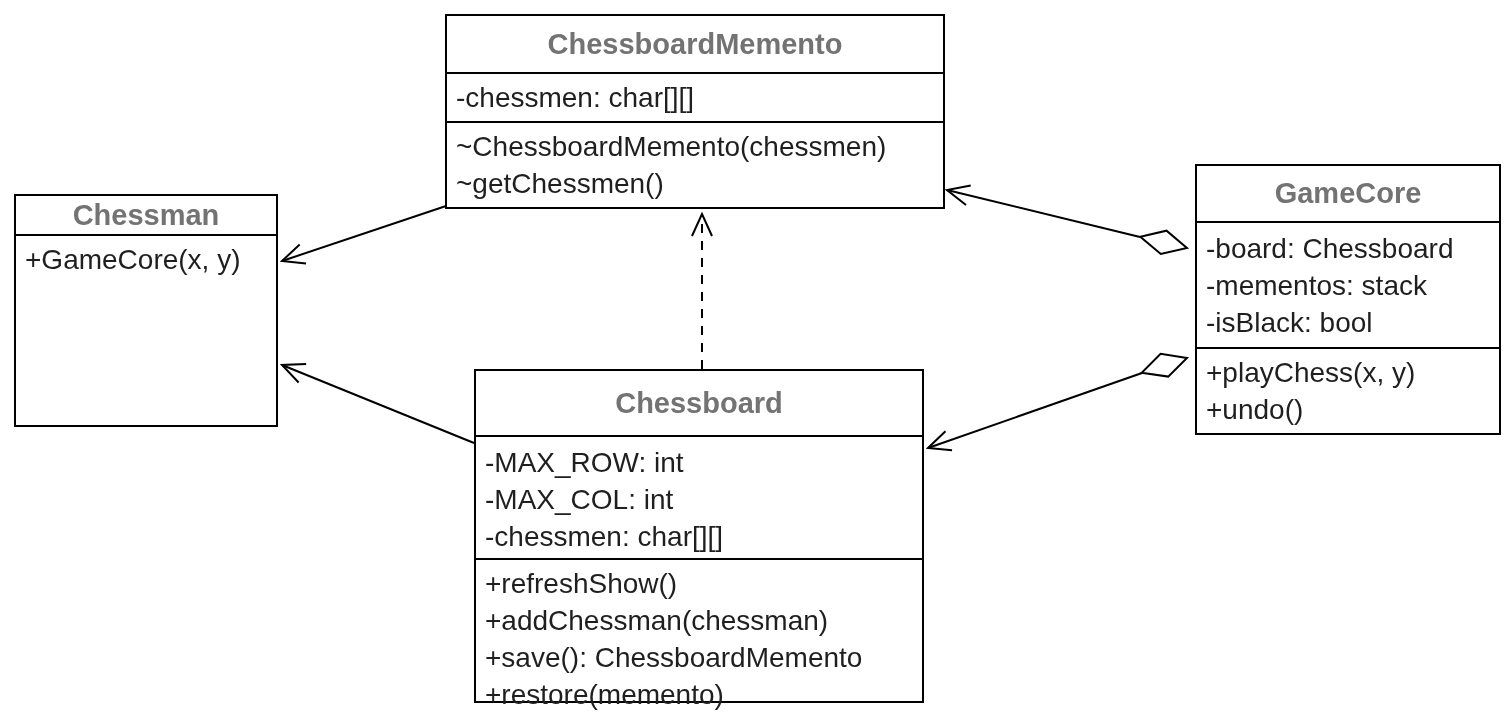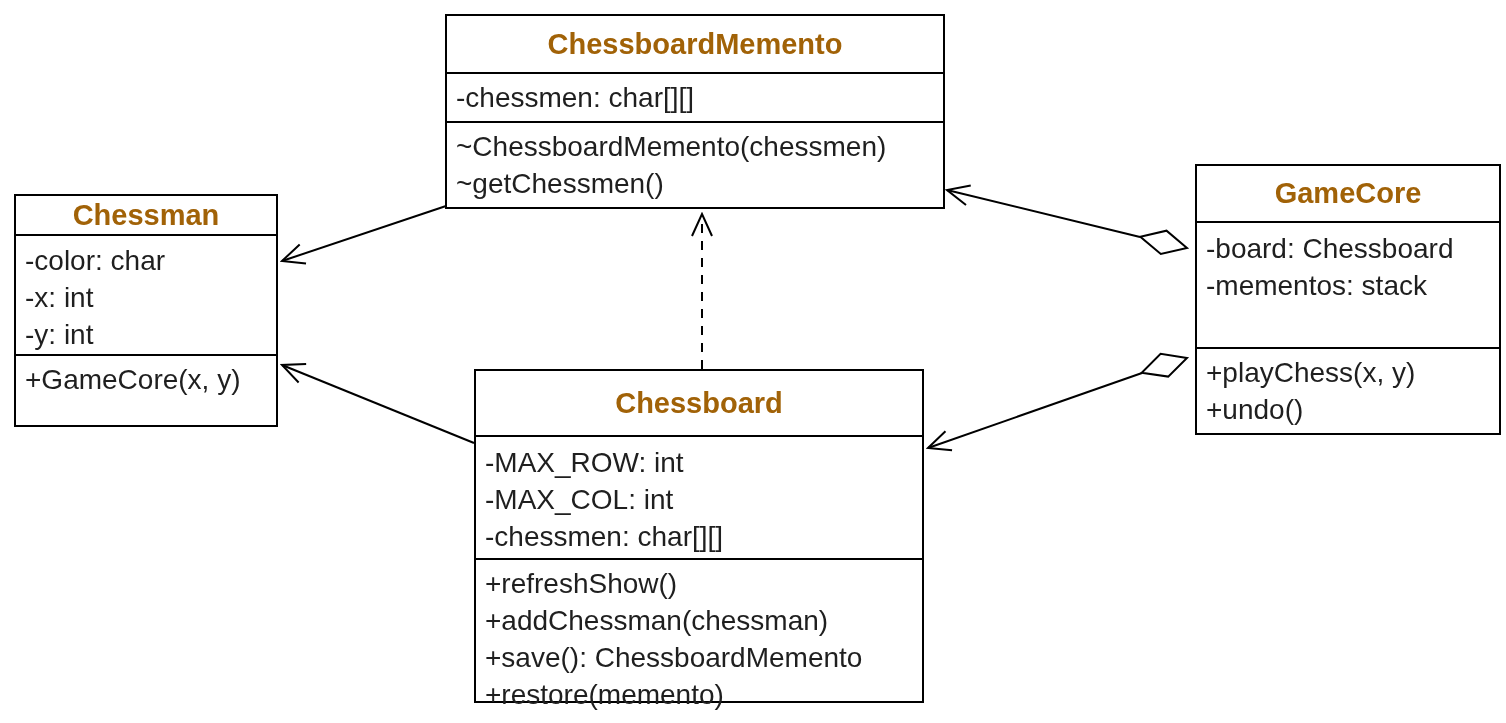--- a/index.html
+++ b/index.html
@@ -32,21 +32,21 @@
     flex-direction: column;
     color: #1f1f1f;
   }
   .uml-title {
     flex: 0 0 auto;
     display: flex;
     align-items: center;
     justify-content: center;
     font-size: 29px;
     font-weight: bold;
-    color: #a16207;
+    color: #737373;
     border-bottom: 2px solid #000000;
     box-sizing: border-box;
   }
   .uml-section {
     box-sizing: border-box;
     padding: 5px 9px;
     font-size: 28px;
     line-height: 37px;
     white-space: nowrap;
   }
@@ -113,25 +113,20 @@
       <div class="uml-line">-chessmen: char[][]</div>
     </div>
     <div class="uml-section uml-methods">
       <div class="uml-line">~ChessboardMemento(chessmen)</div>
       <div class="uml-line">~getChessmen()</div>
     </div>
   </div>
 
   <div class="uml-class" id="box-chessman">
     <div class="uml-title">Chessman</div>
-    <div class="uml-section uml-attrs">
-      <div class="uml-line">-color: char</div>
-      <div class="uml-line">-x: int</div>
-      <div class="uml-line">-y: int</div>
-    </div>
     <div class="uml-section uml-methods">
       <div class="uml-line">+GameCore(x, y)</div>
     </div>
   </div>
 
   <div class="uml-class" id="box-chessboard">
     <div class="uml-title">Chessboard</div>
     <div class="uml-section uml-attrs">
       <div class="uml-line">-MAX_ROW: int</div>
       <div class="uml-line">-MAX_COL: int</div>
@@ -143,20 +138,21 @@
       <div class="uml-line">+save(): ChessboardMemento</div>
       <div class="uml-line">+restore(memento)</div>
     </div>
   </div>
 
   <div class="uml-class" id="box-gamecore">
     <div class="uml-title">GameCore</div>
     <div class="uml-section uml-attrs">
       <div class="uml-line">-board: Chessboard</div>
       <div class="uml-line">-mementos: stack</div>
+      <div class="uml-line">-isBlack: bool</div>
     </div>
     <div class="uml-section uml-methods">
       <div class="uml-line">+playChess(x, y)</div>
       <div class="uml-line">+undo()</div>
     </div>
   </div>
 
 </div>
 
 </body></html>

